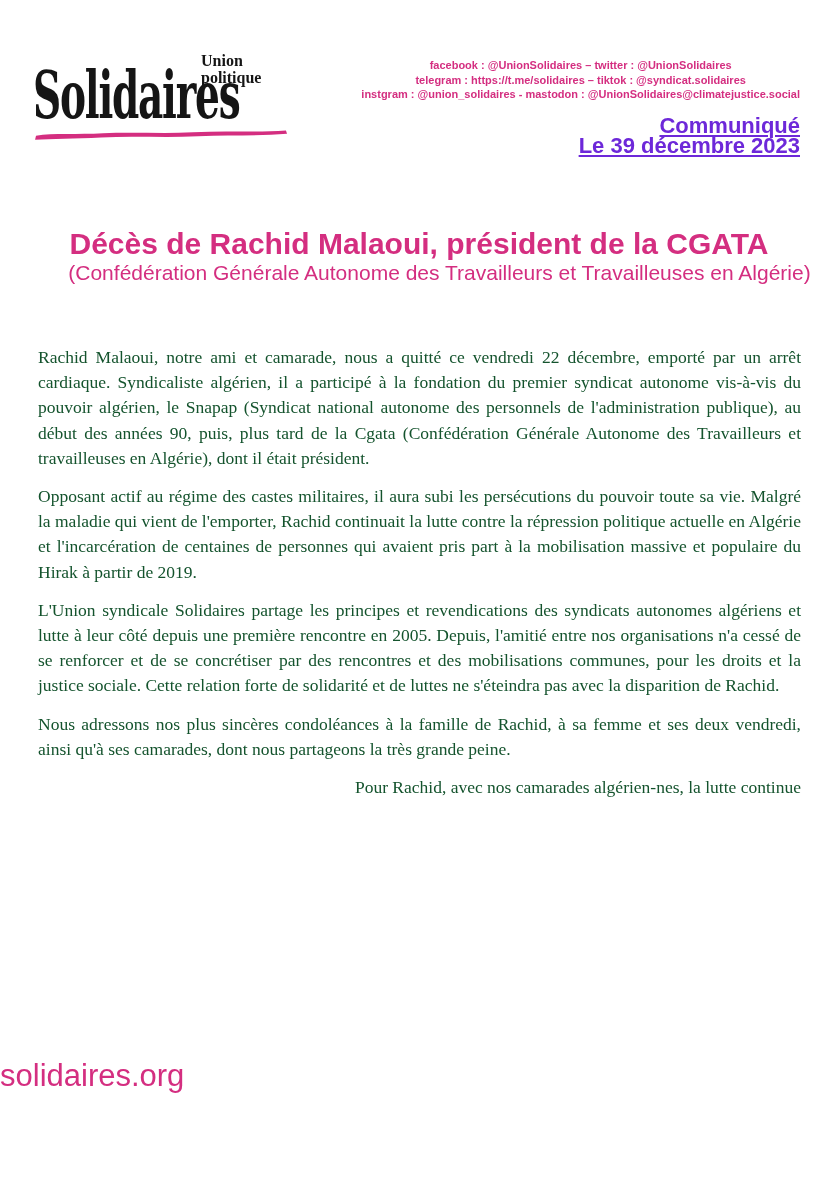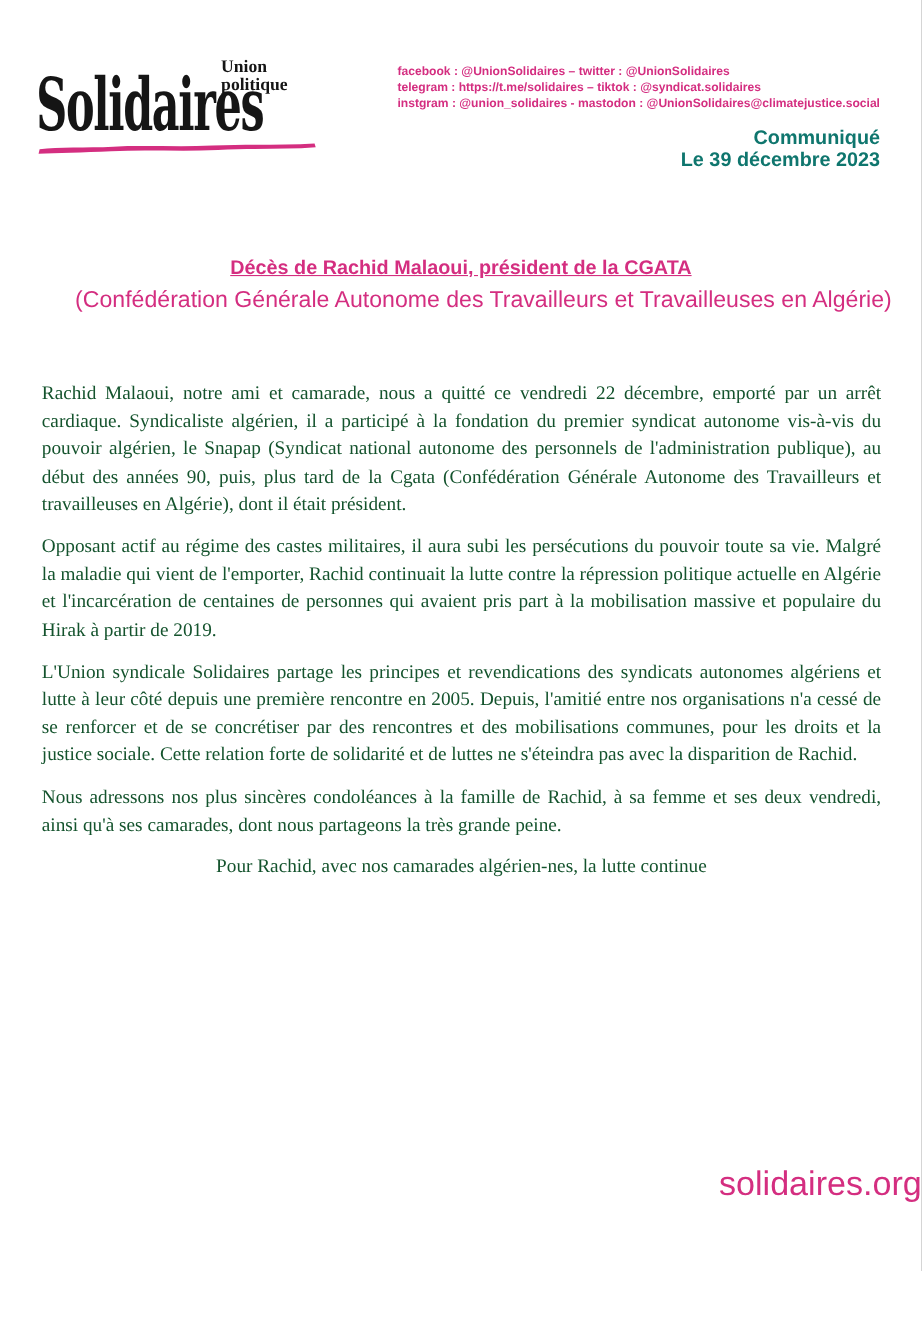--- a/index.html
+++ b/index.html
@@ -38,51 +38,52 @@
   }
   .logo-underline{
     position:absolute;left:0px;top:85px;width:256px;height:14px;
     color:var(--pink);
     transform:rotate(-0.8deg);
   }
 
   
   .social{
     position:absolute;right:38px;top:58px;
-    text-align:left;
+    text-align:center;
     font-size:11px;font-weight:bold;line-height:14.5px;
     color:var(--pink);
   }
   .comm{
     position:absolute;right:38px;top:116px;
     text-align:right;
-    font-size:18px;font-weight:bold;line-height:19.5px;
-    color:#0f766e;
+    font-size:22px;font-weight:bold;line-height:19.5px;
+    color:#6d28d9;
+    text-decoration:underline;
   }
 
   
   .title-block{position:absolute;top:228px;left:0;width:100%;text-align:center;color:var(--pink);}
-  .title-main{font-size:18px;font-weight:bold;line-height:31px;text-decoration:underline;}
+  .title-main{font-size:30px;font-weight:bold;line-height:31px;}
   .title-sub{font-size:21px;font-weight:normal;line-height:26px;margin-top:1px;padding-left:41px;}
 
   
   .body{
     position:absolute;top:345px;left:38px;right:37px;
     font-family:"Liberation Serif", serif;
     font-size:17.5px;line-height:25.2px;
     text-align:justify;
     color:#14532d;
   }
   .body p{margin-bottom:13px;}
-  .body p.no-justify{text-align:center;}
+  .body p.no-justify{text-align:right;}
 
   
   .footer{
     position:absolute;top:1058px;left:0;width:100%;
-    text-align:right;
+    text-align:left;
   }
   .website{
     display:inline-block;
     font-size:31px;line-height:36px;
     color:var(--pink);
     text-decoration:none;
   }
 </style>
 </head>
 <body>

